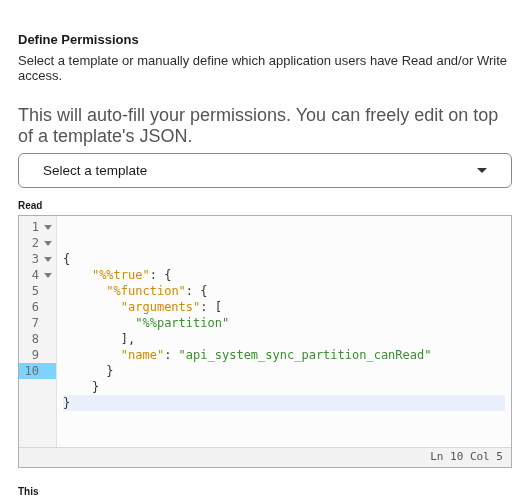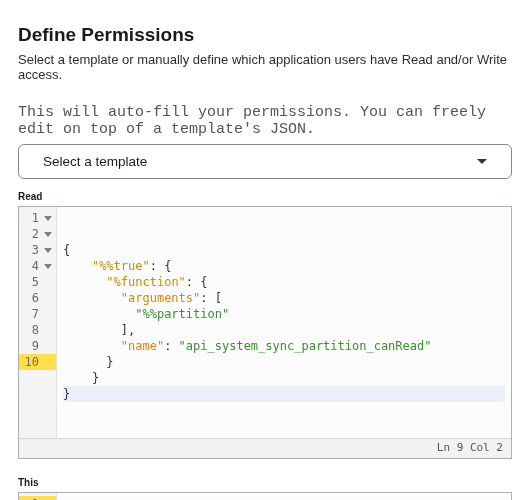--- a/index.html
+++ b/index.html
@@ -5,34 +5,33 @@
   * { box-sizing: border-box; }
   body {
     margin: 0;
     padding: 16px 18px;
     font-family: -apple-system, BlinkMacSystemFont, "Segoe UI", Helvetica, Arial, sans-serif;
     color: #1a1a1a;
     background: #fff;
     width: 530px;
   }
   h2 {
-    margin: 8px 0 6px 0;
-    font-size: 19px;
+    margin: 16px 0 6px 0;
+    font-size: 13px;
     font-weight: 700;
   }
   .subtitle {
     font-size: 13px;
     color: #2d2d2d;
     margin: 0 0 22px 0;
   }
   .helper {
-    font-size: 15px;
+    font-size: 18px;
     color: #555;
     margin: 0 0 6px 0;
-    font-family: Liberation Mono, monospace;
   }
   .select-wrap {
     position: relative;
     width: 100%;
     margin-bottom: 12px;
   }
   .select {
     width: 100%;
     border: 1px solid #888;
     border-radius: 6px;
@@ -92,21 +91,21 @@
     margin-left: 2px;
   }
   .code {
     padding: 3px 6px 3px 6px;
     flex: 1;
     white-space: pre;
     position: relative;
   }
   .code .line { height: 16px; }
   .line.active { background: #e9f0fb; }
-  .gutter .ln.active { background: #fde047; }
+  .gutter .ln.active { background: #7dd3fc; }
   .tok-brace { color: #333; }
   .tok-key { color: #d48a00; }
   .tok-str { color: #3a8f2e; }
   .expand-btn {
     position: absolute;
     top: 10px;
     right: 10px;
     width: 16px;
     height: 16px;
     cursor: pointer;
@@ -181,21 +180,21 @@
           <span>10</span>
           <span style="width: 10px; display: inline-block;"></span>
         </div>
       </div>
     <div class="code" id="read-code">
       <div class="line"><span class="tok-brace">{</span></div><div class="line"><span>    </span><span class="tok-key">"%%true"</span><span class="tok-brace">: {</span></div><div class="line"><span>      </span><span class="tok-key">"%function"</span><span class="tok-brace">: {</span></div><div class="line"><span>        </span><span class="tok-key">"arguments"</span><span class="tok-brace">: [</span></div><div class="line"><span>          </span><span class="tok-str">"%%partition"</span></div><div class="line"><span>        </span><span class="tok-brace">],</span></div><div class="line"><span>        </span><span class="tok-key">"name"</span><span class="tok-brace">: </span><span class="tok-str">"api_system_sync_partition_canRead"</span></div><div class="line"><span>      </span><span class="tok-brace">}</span></div><div class="line"><span>    </span><span class="tok-brace">}</span></div><div class="line active"><span class="tok-brace">}</span></div><div class="expand-btn">
         
       </div>
     </div>
   </div>
-  <div class="status">Ln 9 Col 2</div>
+  <div class="status">Ln 10 Col 5</div>
 </div>
 
 <div class="spacer"></div>
 
 <div class="section-label">This</div>
 <div class="editor write">
   <div class="editor-body">
     <div class="gutter" id="write-gutter">
         <div class="ln active">
           <span>1</span>

